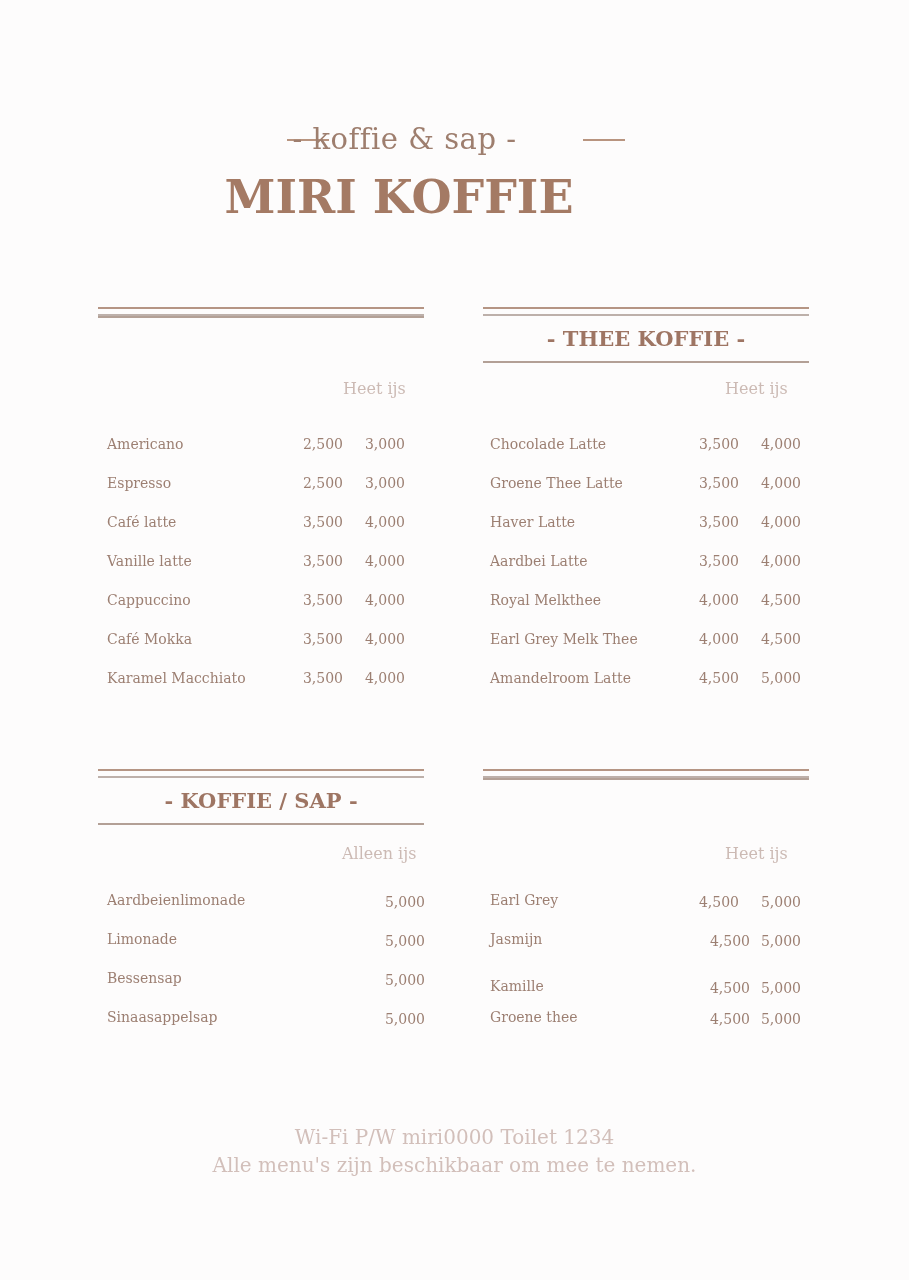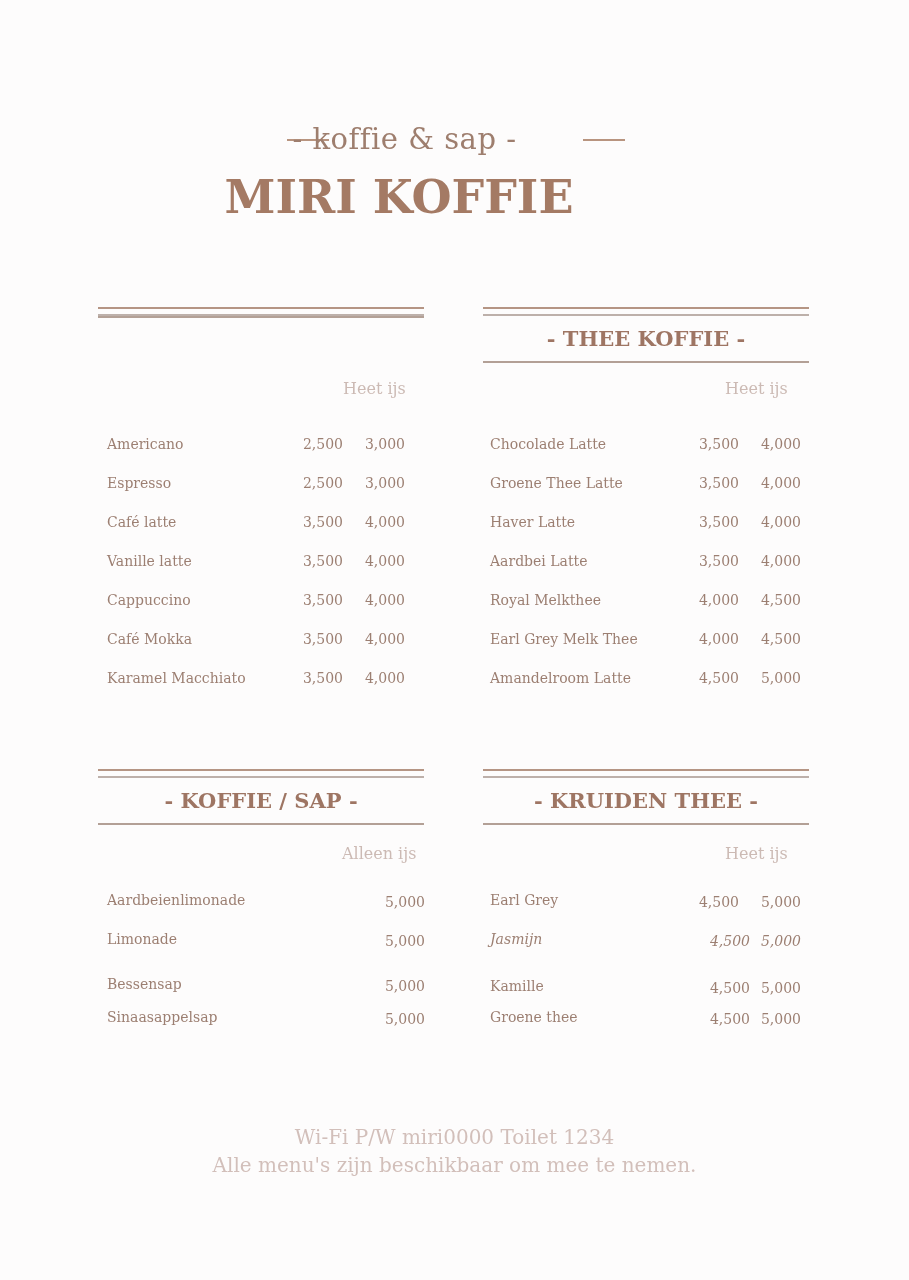--- a/index.html
+++ b/index.html
@@ -122,43 +122,42 @@
 <div class="colhdr" style="left:342px; top:844px;">Alleen ijs</div>
 <div style="position:absolute; left:98px; top:892px; width:326px;">
   <div class="row" style="top:0px;">
       <span class="name">Aardbeienlimonade</span>
       <span class="p2" style="left:258px; top:2px">5,000</span>
     </div>
   <div class="row" style="top:39px;">
       <span class="name">Limonade</span>
       <span class="p2" style="left:258px; top:2px">5,000</span>
     </div>
-  <div class="row" style="top:84px;">
+  <div class="row" style="top:78px;">
       <span class="name">Bessensap</span>
       <span class="p2" style="left:258px; top:2px">5,000</span>
     </div>
   <div class="row" style="top:117px;">
       <span class="name">Sinaasappelsap</span>
       <span class="p2" style="left:258px; top:2px">5,000</span>
     </div>
 </div>
 
 <div class="section" style="left:483px; top:769px;">
   <div class="dbl"></div>
-  <div class="sec-title">- KRUIDEN THEE -</div>
   <div class="sec-rule"></div>
 </div>
 <div class="colhdr" style="left:725px; top:844px;">Heet ijs</div>
 <div style="position:absolute; left:481px; top:892px; width:326px;">
   <div class="row" style="top:0px;">
       <span class="name">Earl Grey</span>
       <span class="p1" style="left:189px; top:2px">4,500</span>
       <span class="p2" style="left:251px; top:2px">5,000</span>
     </div>
-  <div class="row" style="top:39px;font-style:italic;">
+  <div class="row" style="top:39px;">
       <span class="name">Jasmijn</span>
       <span class="p1" style="left:200px; top:2px">4,500</span>
       <span class="p2" style="left:251px; top:2px">5,000</span>
     </div>
   <div class="row" style="top:86px;">
       <span class="name">Kamille</span>
       <span class="p1" style="left:200px; top:2px">4,500</span>
       <span class="p2" style="left:251px; top:2px">5,000</span>
     </div>
   <div class="row" style="top:117px;">

